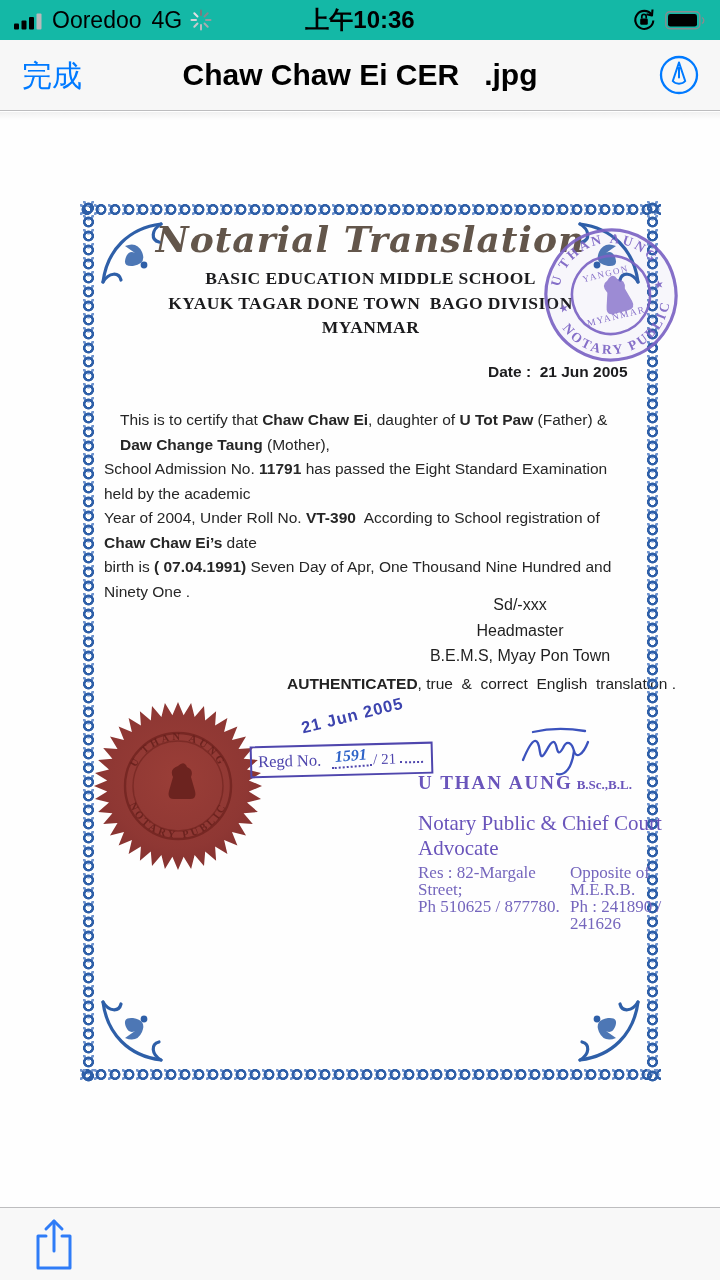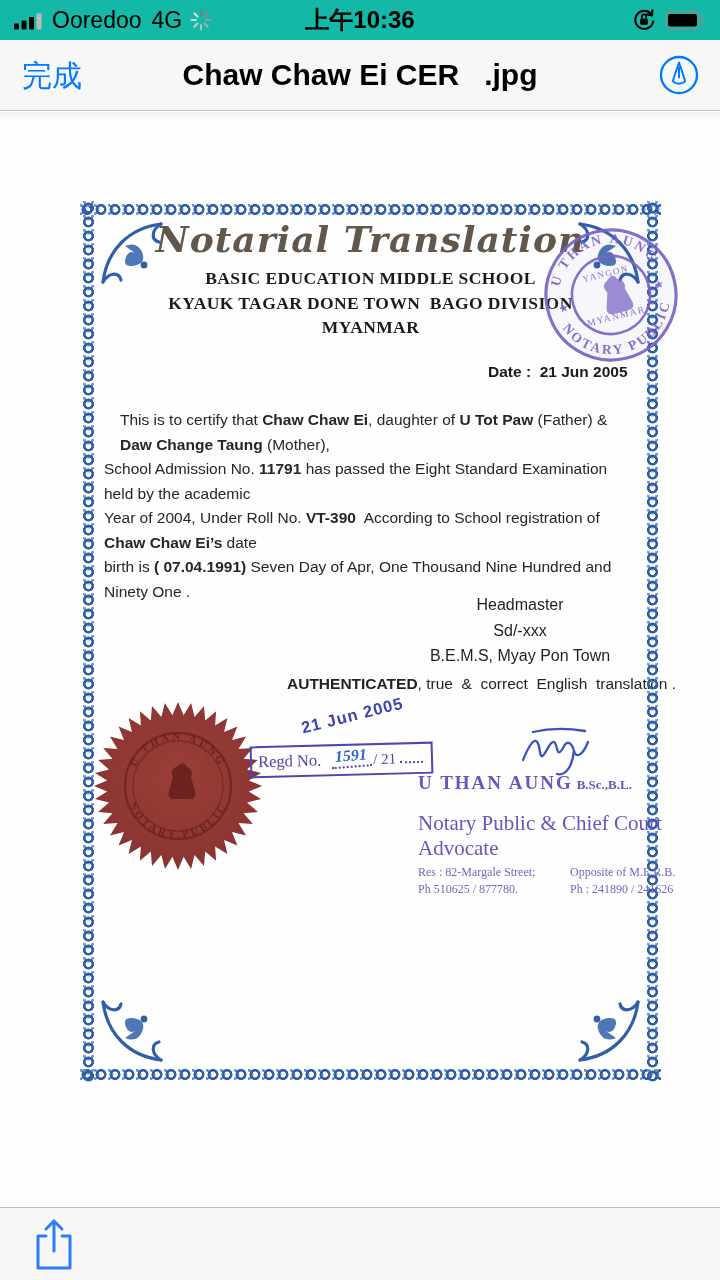--- a/index.html
+++ b/index.html
@@ -120,21 +120,21 @@
   .signature-svg { position:absolute; left:505px; top:726px; z-index:3; }
   .seal-svg { position:absolute; left:92px; top:700px; z-index:2; }
   .round-stamp-svg { position:absolute; left:536px; top:220px; z-index:2; opacity:.92; }
   .notary-block {
     position:absolute; left:418px; top:772px; width:292px; z-index:2;
     font-family:"Liberation Serif", serif; color:#6a55bb;
   }
   .notary-name { font-size:19px; font-weight:bold; letter-spacing:2px; }
   .notary-degrees { font-size:13px; letter-spacing:0; font-weight:bold; }
   .notary-title { font-size:21px; font-weight:normal; margin-top:17px; }
-  .notary-rows { margin-top:3px; font-size:12px; line-height:17px; color:#7566bd; }
+  .notary-rows { margin-top:3px; font-size:17px; line-height:17px; color:#7566bd; }
   .notary-row { display:flex; }
   .notary-cell-l { width:152px; }
   .notary-cell-r { flex:1; }
   
   .toolbar {
     position:absolute; top:1207px; left:0; width:720px; height:73px;
     background:#f8f8f8; border-top:1px solid #bdbdbf;
   }
   .share-btn {
     position:absolute; left:28px; top:6px; width:52px; height:62px;
@@ -247,22 +247,22 @@
     <div class="date-line" style="top:251px;margin-left:48px;">Date :  21 Jun 2005</div>
 
     <div class="body-text" style="top:296px;">
       <div class="body-line indent"><span>This is to certify that </span><span class="b">Chaw Chaw Ei</span><span>, daughter of </span><span class="b">U Tot Paw</span><span> (Father) &amp; </span><span class="b">Daw Change Taung</span><span> (Mother),</span></div>
       <div class="body-line"><span>School Admission No. </span><span class="b">11791</span><span> has passed the Eight Standard Examination held by the academic</span></div>
       <div class="body-line"><span>Year of 2004, Under Roll No. </span><span class="b">VT-390</span><span>  According to School registration of </span><span class="b">Chaw Chaw Ei’s</span><span> date</span></div>
       <div class="body-line"><span>birth is </span><span class="b">( 07.04.1991)</span><span> Seven Day of Apr, One Thousand Nine Hundred and Ninety One .</span></div>
     </div>
 
     <div class="sig-block" style="top:480px;">
+      <div>Sd/-xxx</div>
       <div>Headmaster</div>
-      <div>Sd/-xxx</div>
       <div>B.E.M.S, Myay Pon Town</div>
     </div>
 
     <div class="auth-line" style="top:563px;"><span class="b">AUTHENTICATED</span><span>, true  &amp;  correct  English  translation .</span></div>
 
     <svg class="round-stamp-svg" style="top:108px;" width="150" height="150" viewBox="0 0 150 150">
       <g transform="rotate(-14 75 75)" fill="#7b63c4" font-family="Liberation Serif, serif">
         <circle cx="75" cy="75" r="65" fill="rgba(123,99,196,0.05)" stroke="#7b63c4" stroke-width="3.2"></circle>
         <circle cx="75" cy="75" r="39" fill="none" stroke="#7b63c4" stroke-width="2.6"></circle>
         <path id="rsTop" d="M 23 75 A 52 52 0 0 1 127 75" fill="none"></path>

